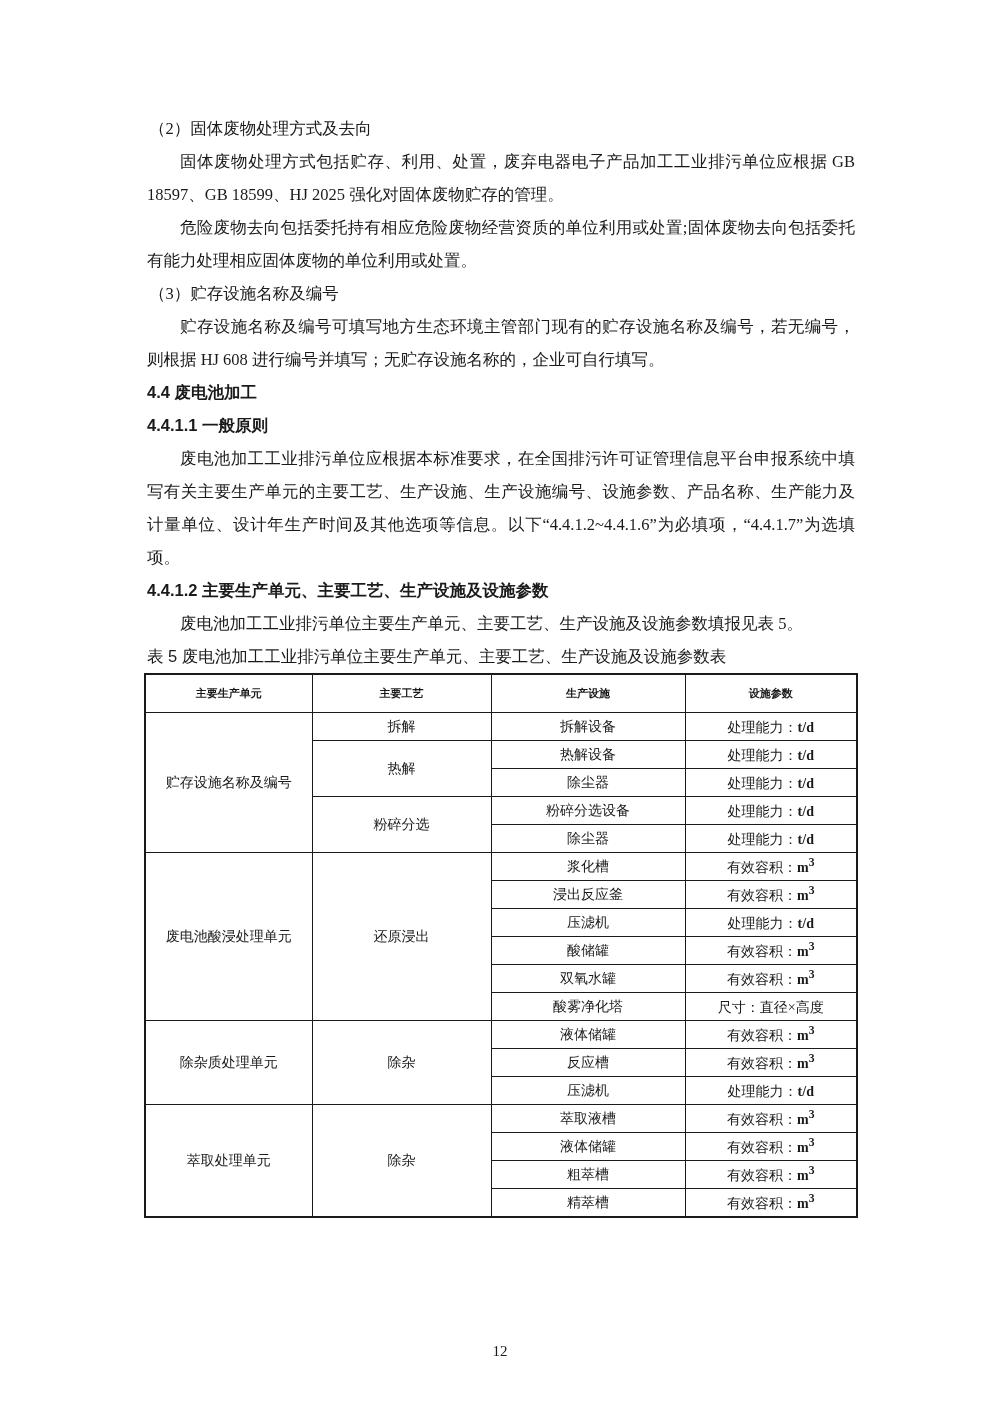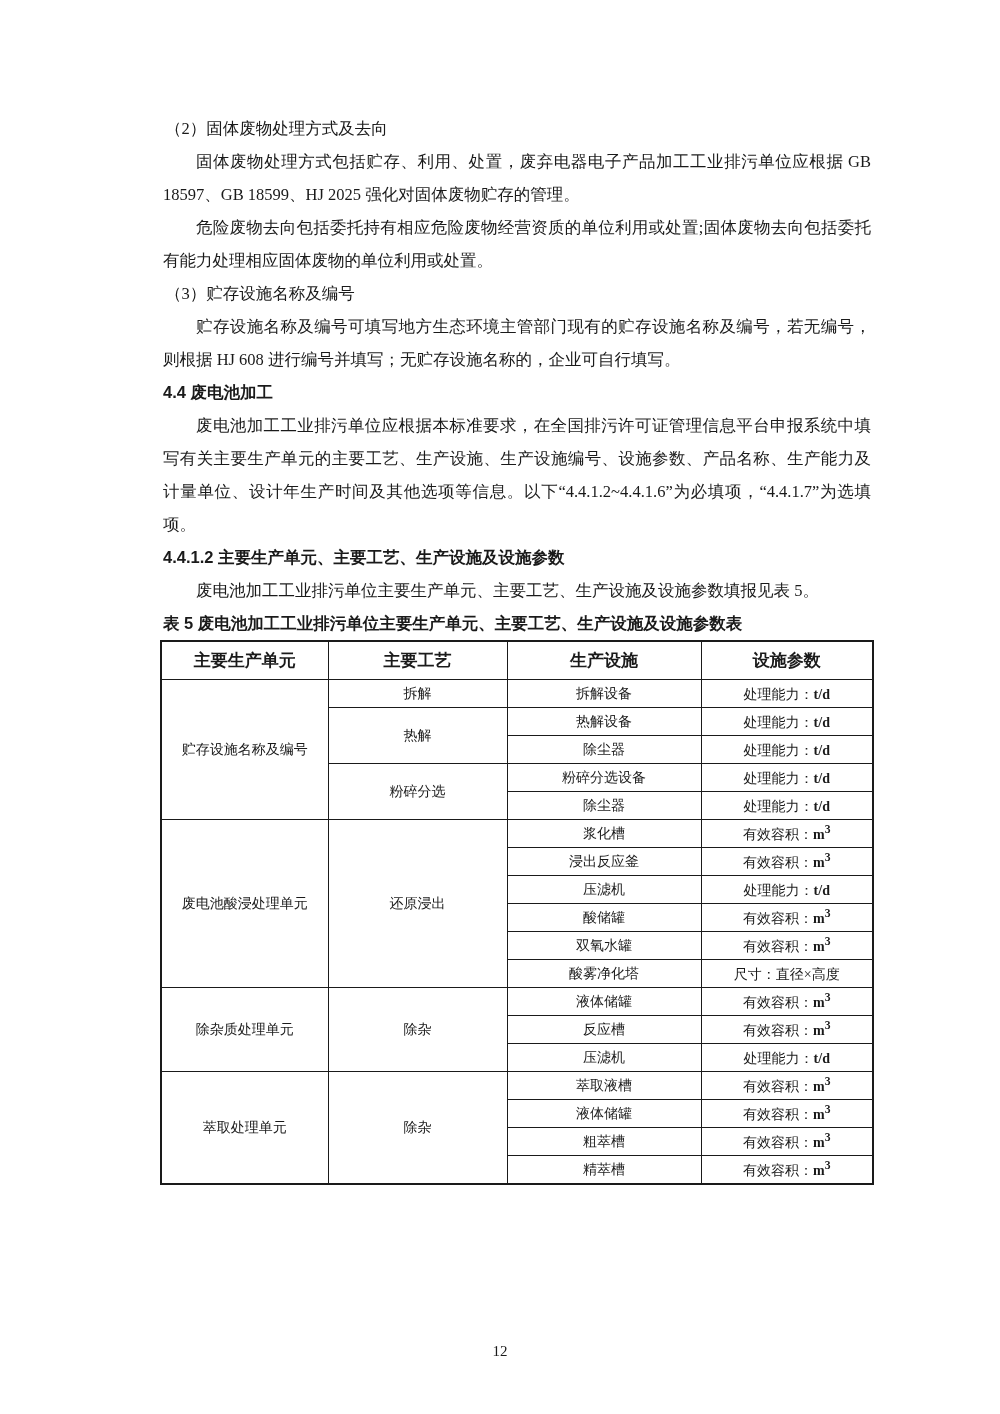--- a/index.html
+++ b/index.html
@@ -6,21 +6,21 @@
   .page {
     position:relative;
     width:1000px; height:1414px;
     background:#ffffff;
     color:#1a1a1a;
     font-family:"Liberation Serif","DejaVu Serif",serif;
     overflow:hidden;
   }
   .content {
     position:absolute;
-    left:163px; top:112px;
+    left:147px; top:112px;
     width:708px;
   }
   .content p {
     margin:0;
     font-size:16.5px;
     line-height:33px;
     text-align:justify;
   }
   .para { text-indent:2em; }
   .list-title { text-indent:2px; }
@@ -33,21 +33,21 @@
   }
   .hd-44   { margin-top:8px; }
   .hd-441  { margin-top:24px; }
   .hd-4411 { margin-top:14px; }
   .hd-4412 { margin-top:4px; }
   .p-4411  { margin-top:10px; }
   .p-4412  { margin-top:6px; }
   .caption {
     margin:0;
     text-align:center;
-    font-weight:700;
+    font-weight:400;
     font-size:16px;
     line-height:30px;
     font-family:"Liberation Sans","DejaVu Sans",sans-serif;
   }
   table.t5 {
     border-collapse:collapse;
     width:712px;
     margin-left:-3px;
     margin-top:0;
     border:2px solid #1a1a1a;
@@ -57,21 +57,21 @@
     border:1px solid #1a1a1a;
     text-align:center;
     vertical-align:middle;
     padding:0 4px;
     font-size:14px;
     line-height:1.25;
   }
   table.t5 thead th {
     height:37px;
     font-weight:700;
-    font-size:17px;
+    font-size:11px;
     font-family:"Liberation Sans","DejaVu Sans",sans-serif;
   }
   table.t5 tbody td { height:27px; }
   .u { font-weight:700;margin-top:36px; }
   .page-number {
     position:absolute;
     top:1343px; left:0; width:100%;
     text-align:center;
     font-size:15px;
   }
@@ -82,20 +82,21 @@
 <div class="page">
   <div class="content">
 
     <p class="list-title">（2）固体废物处理方式及去向</p>
     <p class="para">固体废物处理方式包括贮存、利用、处置，废弃电器电子产品加工工业排污单位应根据 GB 18597、GB 18599、HJ 2025 强化对固体废物贮存的管理。</p>
     <p class="para">危险废物去向包括委托持有相应危险废物经营资质的单位利用或处置;固体废物去向包括委托有能力处理相应固体废物的单位利用或处置。</p>
     <p class="list-title">（3）贮存设施名称及编号</p>
     <p class="para">贮存设施名称及编号可填写地方生态环境主管部门现有的贮存设施名称及编号，若无编号，则根据 HJ 608 进行编号并填写；无贮存设施名称的，企业可自行填写。</p>
 
     <p class="hd hd-44">4.4 废电池加工</p>
+    <p class="hd hd-4411">4.4.1.1 一般原则</p>
 
     <p class="para p-4411">废电池加工工业排污单位应根据本标准要求，在全国排污许可证管理信息平台申报系统中填写有关主要生产单元的主要工艺、生产设施、生产设施编号、设施参数、产品名称、生产能力及计量单位、设计年生产时间及其他选项等信息。以下“4.4.1.2~4.4.1.6”为必填项，“4.4.1.7”为选填项。</p>
 
     <p class="hd hd-4412">4.4.1.2 主要生产单元、主要工艺、生产设施及设施参数</p>
     <p class="para p-4412">废电池加工工业排污单位主要生产单元、主要工艺、生产设施及设施参数填报见表 5。</p>
 
     <p class="caption">表 5  废电池加工工业排污单位主要生产单元、主要工艺、生产设施及设施参数表</p>
 
     <table class="t5">
       <colgroup>

